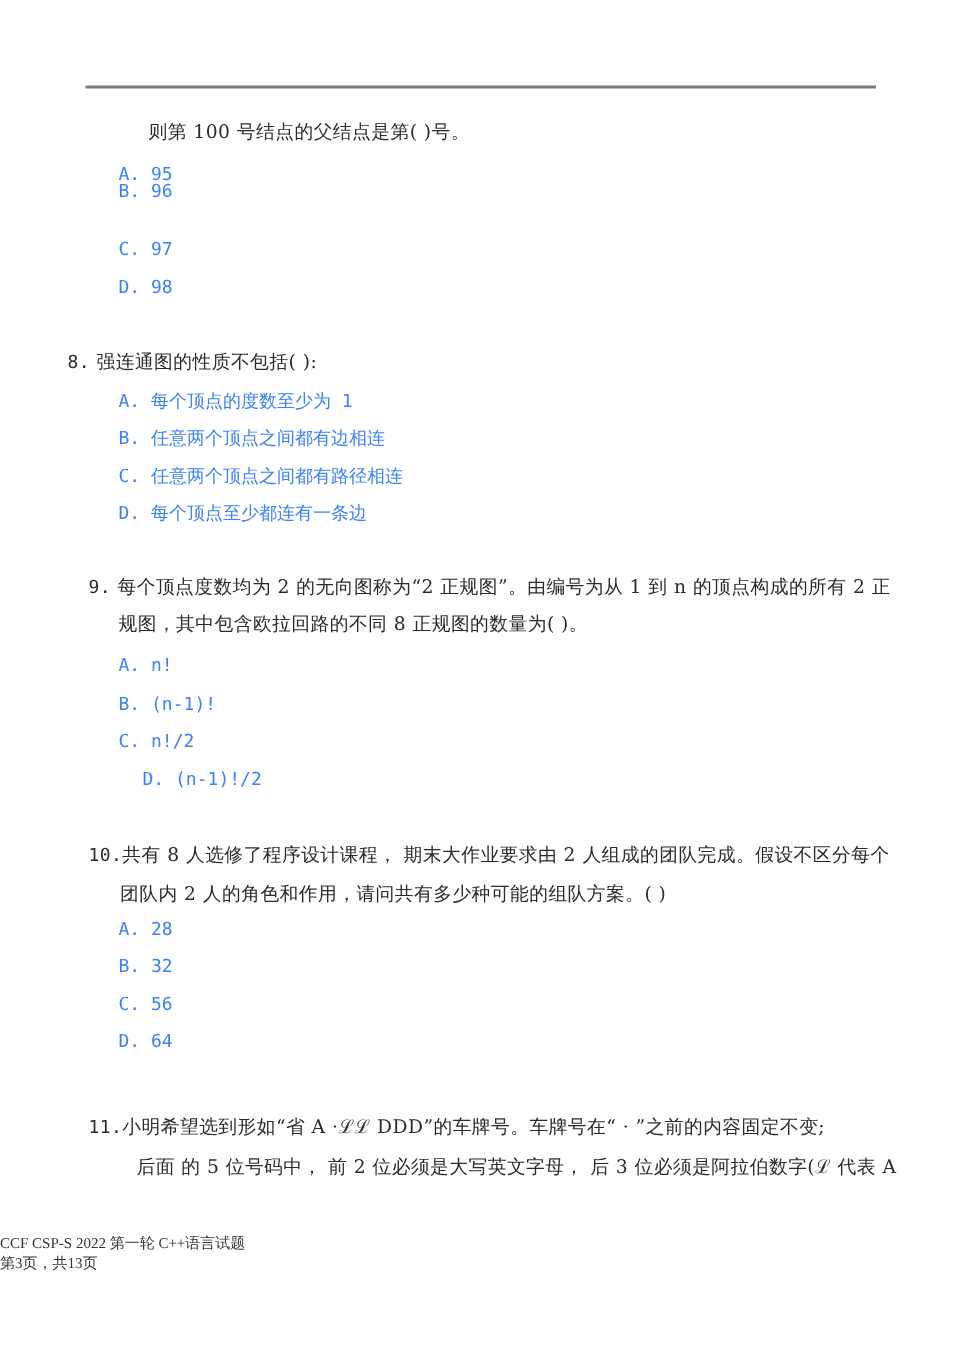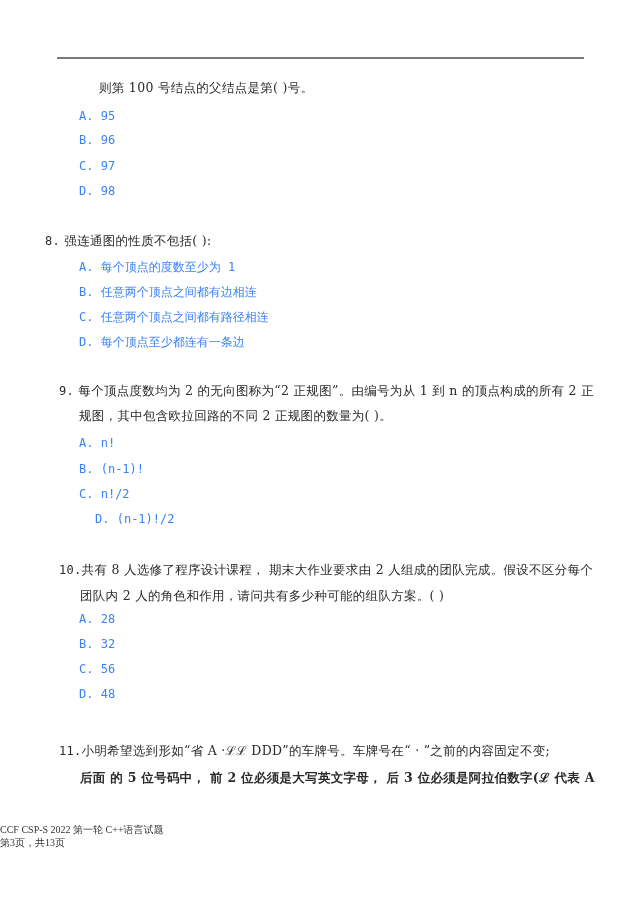--- a/index.html
+++ b/index.html
@@ -58,21 +58,21 @@
 <body>
 
 <div class="header-rule"></div>
 
 <div>
   <div class="line" style="left:79px; top:80px;margin-left:20px;">则第 100 号结点的父结点是第(  )号。</div>
   <div class="opt" style="top:108px;">
     <span>A.</span>
     <span>95</span>
   </div>
-  <div class="opt" style="top:132px;">
+  <div class="opt" style="top:119px;">
     <span>B.</span>
     <span>96</span>
   </div>
   <div class="opt" style="top:158px;">
     <span>C.</span>
     <span>97</span>
   </div>
   <div class="opt" style="top:183px;">
     <span>D.</span>
     <span>98</span>
@@ -100,21 +100,21 @@
     <span>D.</span>
     <span>每个顶点至少都连有一条边</span>
   </div>
 </div>
 
 <div>
   <div class="line" style="left:59px; top:383px;">
     <span class="qnum">9.</span>
     <span>每个顶点度数均为 2 的无向图称为“2 正规图”。由编号为从 1 到 n 的顶点构成的所有 2 正</span>
   </div>
-  <div class="line" style="left:79px; top:408px;">规图，其中包含欧拉回路的不同 2 正规图的数量为(  )。</div>
+  <div class="line" style="left:79px; top:408px;">规图，其中包含欧拉回路的不同 8 正规图的数量为(  )。</div>
   <div class="opt" style="top:435px;">
     <span>A.</span>
     <span>n!</span>
   </div>
   <div class="opt" style="top:461px;text-align:center;">
     <span>B.</span>
     <span>(n-1)!</span>
   </div>
   <div class="opt" style="top:486px;">
     <span>C.</span>
@@ -138,25 +138,25 @@
   <div class="opt" style="top:636px;">
     <span>B.</span>
     <span>32</span>
   </div>
   <div class="opt" style="top:661px;">
     <span>C.</span>
     <span>56</span>
   </div>
   <div class="opt" style="top:686px;">
     <span>D.</span>
-    <span>48</span>
+    <span>64</span>
   </div>
 </div>
 
 <div>
   <div class="line" style="left:59px; top:743px;">
     <span class="qnum">11.</span><span>小明希望选到形如“省 A ·ℒℒ DDD”的车牌号。车牌号在“ · ”之前的内容固定不变;</span>
   </div>
-  <div class="line" style="left:80px; top:770px;font-weight:bold;">后面 的 5 位号码中， 前 2 位必须是大写英文字母， 后 3 位必须是阿拉伯数字(ℒ 代表 A</div>
+  <div class="line" style="left:91px; top:770px;">后面 的 5 位号码中， 前 2 位必须是大写英文字母， 后 3 位必须是阿拉伯数字(ℒ 代表 A</div>
 </div>
 
 <div class="footer" style="top:823px;">CCF CSP-S 2022 第一轮  C++语言试题</div>
 <div class="footer" style="top:836px;">第3页，共13页</div>
 
 </body></html>

